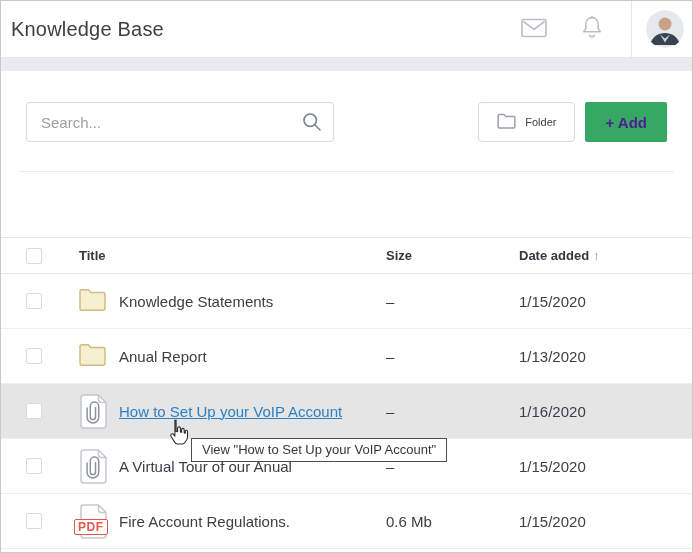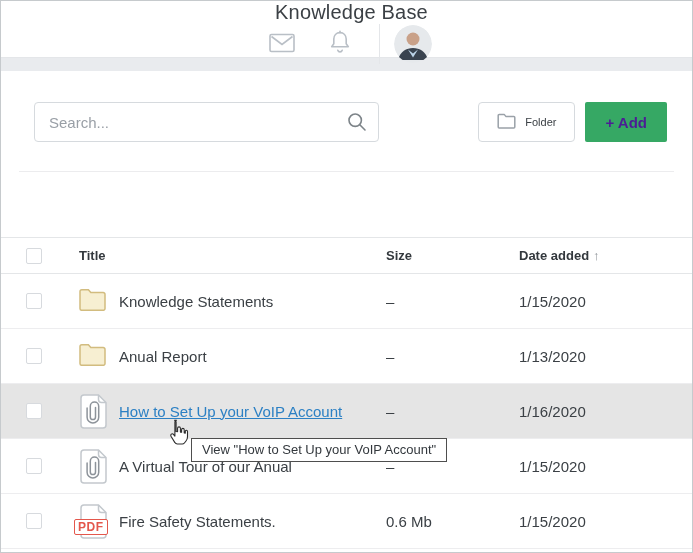--- a/index.html
+++ b/index.html
@@ -18,21 +18,20 @@
   }
   
   .app-header {
     height: 57px;
     display: flex;
     align-items: center;
     justify-content: space-between;
     border-bottom: 1px solid #e4e6e9;
     padding-left: 10px;
     background: #fff;
-    flex-direction: column;
   }
   .page-title {
     font-size: 20px;
     font-weight: 500;
     color: #3b4045;
     letter-spacing: .2px;
   }
   .header-right { display: flex; align-items: center; height: 100%; }
   .icon-btn {
     background: none; border: none; cursor: pointer;
@@ -49,21 +48,21 @@
   .gray-strip { height: 13px; background: #e9ebee; }
   
   .toolbar {
     margin: 31px 25px 0 25px;
     display: flex;
     align-items: center;
     justify-content: space-between;
   }
   .search-box {
     position: relative;
-    width: 345px; height: 40px; margin-left: 8px;
+    width: 308px; height: 40px;
   }
   .search-box input {
     width: 100%; height: 100%;
     border: 1px solid #d6dade;
     border-radius: 4px;
     padding: 0 40px 0 14px;
     font-size: 15px;
     font-family: "Liberation Sans", sans-serif;
     color: #3b4045;
     outline: none;
@@ -330,21 +329,21 @@
         </div>
       <div class="cell-icon">
         <span class="doc-icon">
           <svg width="29" height="37" viewBox="0 0 29 37">
             <path d="M2 5a3 3 0 0 1 3-3h14.5L27 9.5V32a3 3 0 0 1-3 3H5a3 3 0 0 1-3-3z" fill="#fff" stroke="#c3c8cd" stroke-width="1.5"></path>
             <path d="M19.5 2v4.5a3 3 0 0 0 3 3H27" fill="none" stroke="#c3c8cd" stroke-width="1.5"></path>
           </svg>
           <span class="pdf-badge">PDF</span>
         </span>
       </div>
-      <div class="cell-title"><span>Fire Safety Statements.</span></div>
+      <div class="cell-title"><span>Fire Account Regulations.</span></div>
       <div class="cell-size">0.6 Mb</div>
       <div class="cell-date">1/15/2020</div>
     </div>
   </div>
 
   <div class="tooltip">View "How to Set Up your VoIP Account"</div>
 
   <div class="cursor-pointer">
     <svg width="23" height="29" viewBox="0 0 23 29">
       <path d="M7.5 2.3c.9 0 1.6.7 1.6 1.6v9.6l1.5.2v-3.4c0-.8.6-1.4 1.4-1.4.8 0 1.4.6 1.4 1.4v3.8l1.2.2v-2.6c0-.7.6-1.3 1.3-1.3s1.3.6 1.3 1.3v3.2l1.1.2v-1.7c0-.6.5-1.1 1.1-1.1.6 0 1.1.5 1.1 1.1v5.3c0 1.6-.5 3.1-1.5 4.3l-1.6 2c-.5.6-1.3 1-2.1 1h-5c-1 0-1.9-.5-2.4-1.4l-3.9-6.3c-.4-.7-.3-1.6.3-2.1.6-.5 1.6-.5 2.1.1l1.5 1.8V3.9c0-.9.7-1.6 1.6-1.6z" fill="#ffffff" stroke="#2b2b2b" stroke-width="1.1" stroke-linejoin="round"></path>

